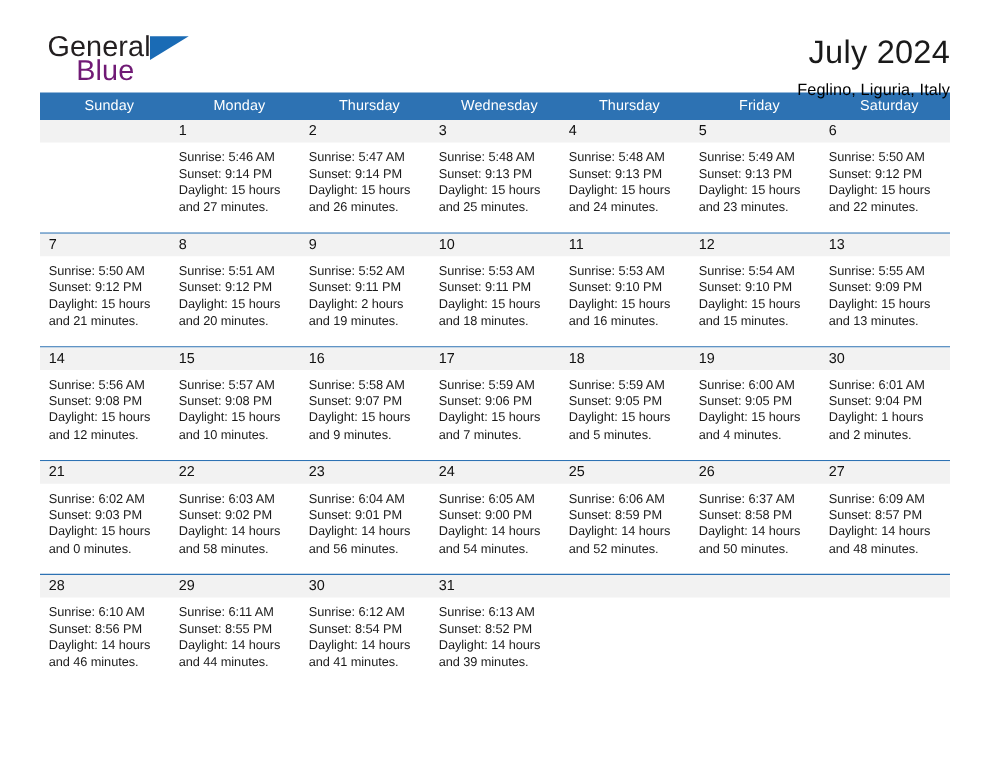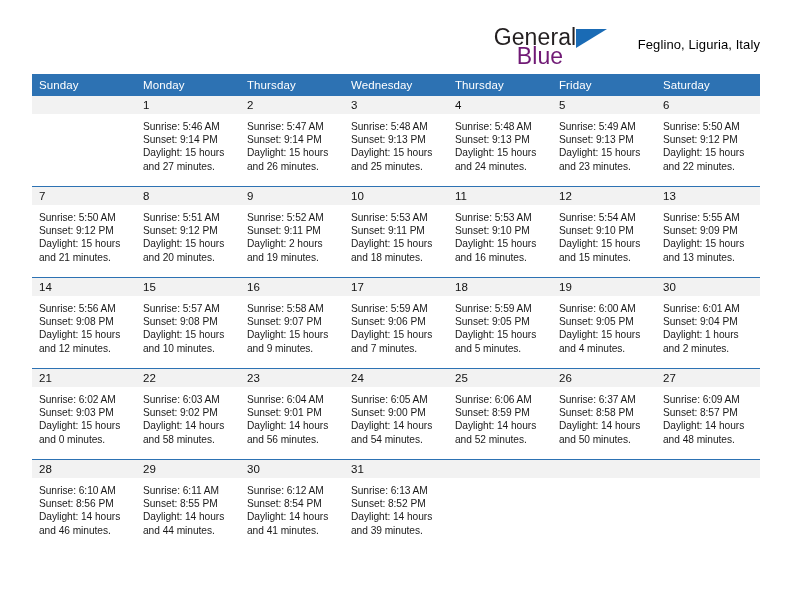--- a/index.html
+++ b/index.html
@@ -19,21 +19,21 @@
     width: 792px;
     height: 612px;
     box-sizing: border-box;
     padding: 0 32px;
   }
 
   
   .topbar {
     display: flex;
     align-items: flex-start;
-    justify-content: flex-end;
+    justify-content: space-between;
     height: 72px;
     padding-top: 26px;
     box-sizing: border-box;
   }
   .logo {
     position: relative;
     width: 150px;
     height: 46px;
     line-height: 1;
     user-select: none;
@@ -89,21 +89,21 @@
     margin-top: 2px;
     border-collapse: collapse;
     width: 728px;
     table-layout: fixed;
   }
   .calendar th {
     background: #2d72b3;
     color: #ffffff;
     font-weight: normal;
     font-size: 11.5px;
-    text-align: left;
+    text-align: center;
     padding: 5px 0 5px 7px;
     letter-spacing: .1px;
     height: 20px;
     box-sizing: border-box;
   }
   .calendar td {
     vertical-align: top;
     padding: 0;
     width: 104px;
     height: 90px;
@@ -151,20 +151,21 @@
 
   <div class="topbar">
 
     <div class="logo">
       <span class="logo-general">General</span>
       <span class="logo-tri"></span>
       <span class="logo-blue">Blue</span>
     </div>
 
     <div class="titleblock">
+      <div class="cal-title">July 2024</div>
       <div class="cal-sub">Feglino, Liguria, Italy</div>
     </div>
 
   </div>
 
   <table class="calendar">
     <thead>
       <tr id="hdr-row">
           <th>Sunday</th>
           <th>Monday</th>

